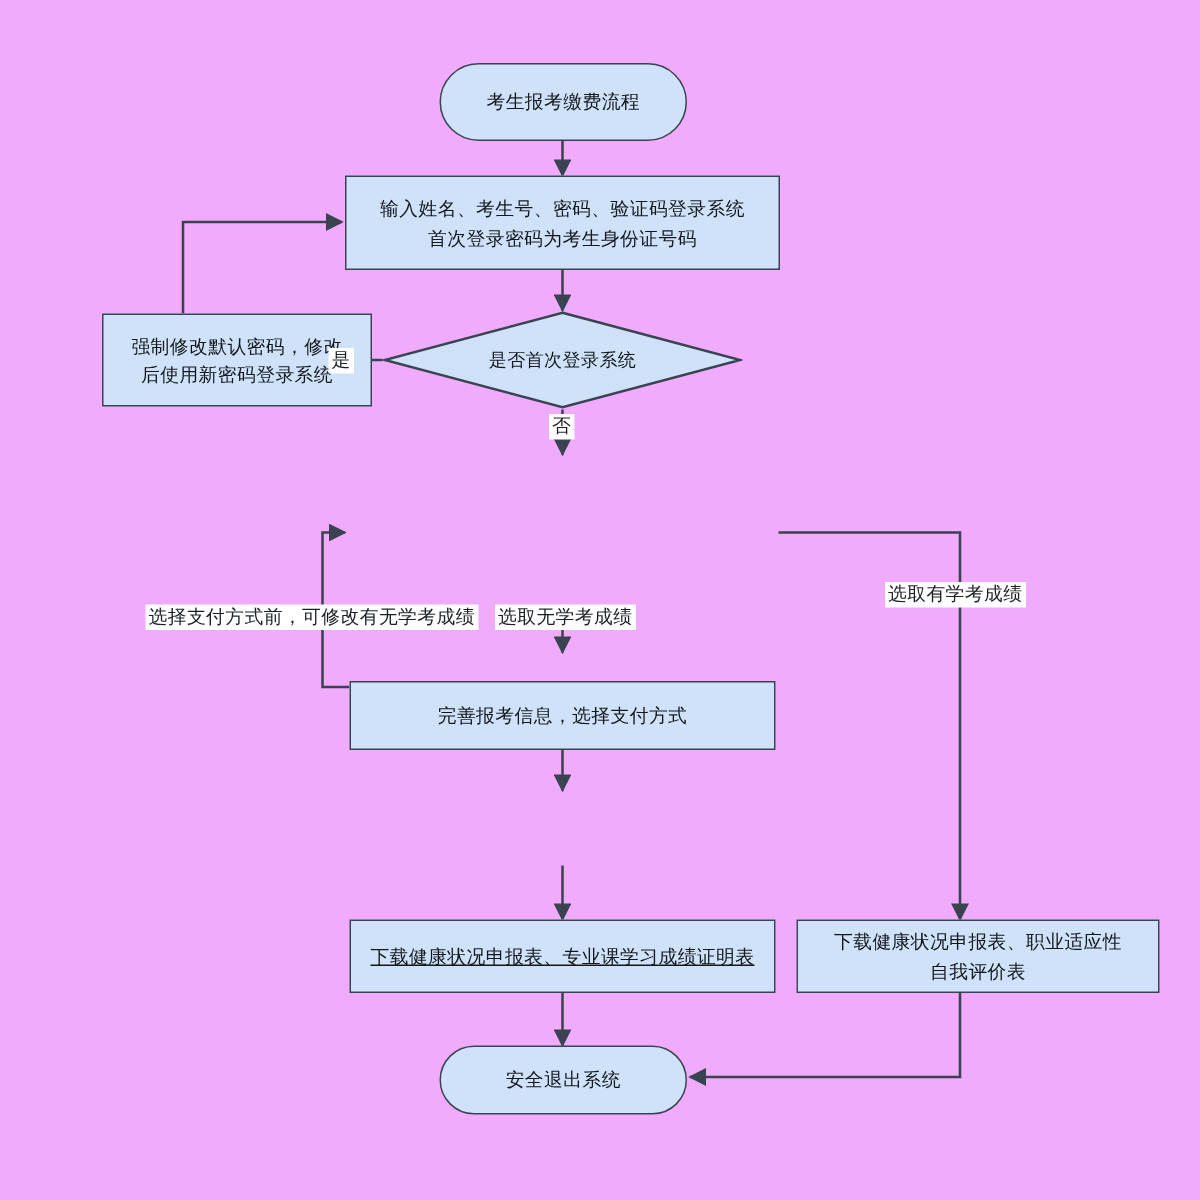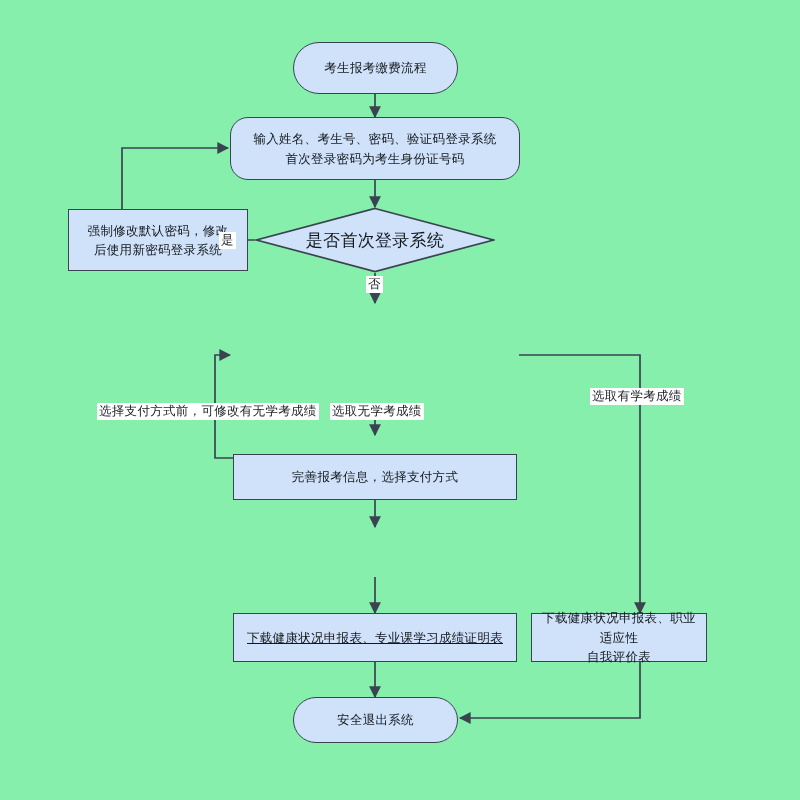--- a/index.html
+++ b/index.html
@@ -7,21 +7,21 @@
     padding: 0;
     background: #ffffff;
   }
   body {
     font-family: "DejaVu Sans", "Liberation Sans", sans-serif;
   }
   #canvas {
     position: relative;
     width: 800px;
     height: 800px;
-    background: #86efac;
+    background: #f0abfc;
     overflow: hidden;
   }
   #wires {
     position: absolute;
     left: 0;
     top: 0;
     width: 800px;
     height: 800px;
   }
   .node {
@@ -55,21 +55,21 @@
     justify-content: center;
   }
   .diamond-wrap svg {
     position: absolute;
     left: 0;
     top: 0;
   }
   .diamond-label {
     position: relative;
     z-index: 3;
-    font-size: 17px;
+    font-size: 12px;
     color: #14181d;
     letter-spacing: 0.3px;
     text-align: center;
   }
   .edge-label {
     position: absolute;
     font-size: 12.5px;
     color: #1b1f24;
     letter-spacing: 0.3px;
     white-space: nowrap;
@@ -102,21 +102,21 @@
       <path d="M 233 458 L 215 458 L 215 355 L 230 355"></path>
       <path d="M 519 355 L 640 355 L 640 613"></path>
       <path d="M 640 662 L 640 718 L 460 718"></path>
     </g>
   </svg>
 
   <div class="node terminator" style="left:293px; top:42px; width:165px; height:52px;">
     <span>考生报考缴费流程</span>
   </div>
 
-  <div class="node process" style="left:230px; top:117px; width:290px; height:63px;border-radius:18px;">
+  <div class="node process" style="left:230px; top:117px; width:290px; height:63px;">
     <span>输入姓名、考生号、密码、验证码登录系统
 首次登录密码为考生身份证号码</span>
   </div>
 
   <div class="diamond-wrap" style="left:255px; top:207px; width:240px; height:66px;">
     <svg width="240" height="66" viewBox="0 0 240 66" xmlns="http://www.w3.org/2000/svg">
       <polygon points="120,1.5 238.5,33 120,64.5 1.5,33" fill="#cfe2f9" stroke="#3a4450" stroke-width="1.7"></polygon>
     </svg>
     <span class="diamond-label">是否首次登录系统</span>
   </div>
@@ -129,21 +129,21 @@
 
   <div class="node process" style="left:233px; top:435px; width:284px; height:46px;margin-top:19px;">
     <span>完善报考信息，选择支付方式</span>
   </div>
 
 
   <div class="node process" style="left:233px; top:613px; width:284px; height:49px;text-decoration:underline;">
     <span>下载健康状况申报表、专业课学习成绩证明表</span>
   </div>
 
-  <div class="node process" style="left:531px; top:613px; width:176px; height:49px;">
+  <div class="node process" style="left:531px; top:613px; width:242px; height:49px;">
     <span>下载健康状况申报表、职业适应性
 自我评价表</span>
   </div>
 
   <div class="node terminator" style="left:293px; top:697px; width:165px; height:46px;">
     <span>安全退出系统</span>
   </div>
 
   <span class="edge-label" style="left:219px; top:232px;">是</span>
 

